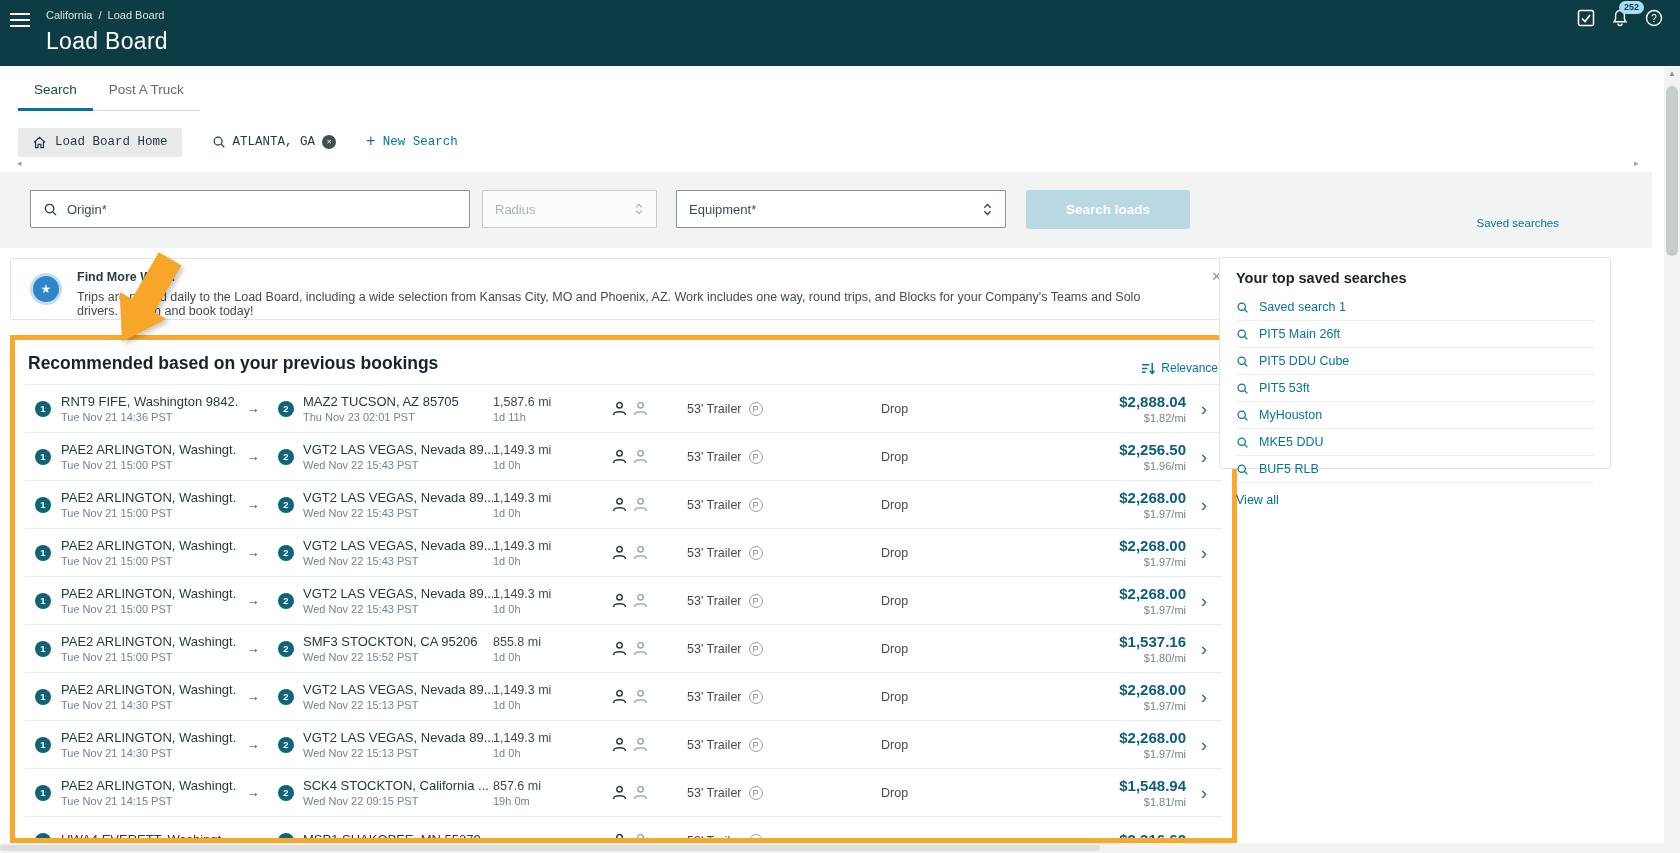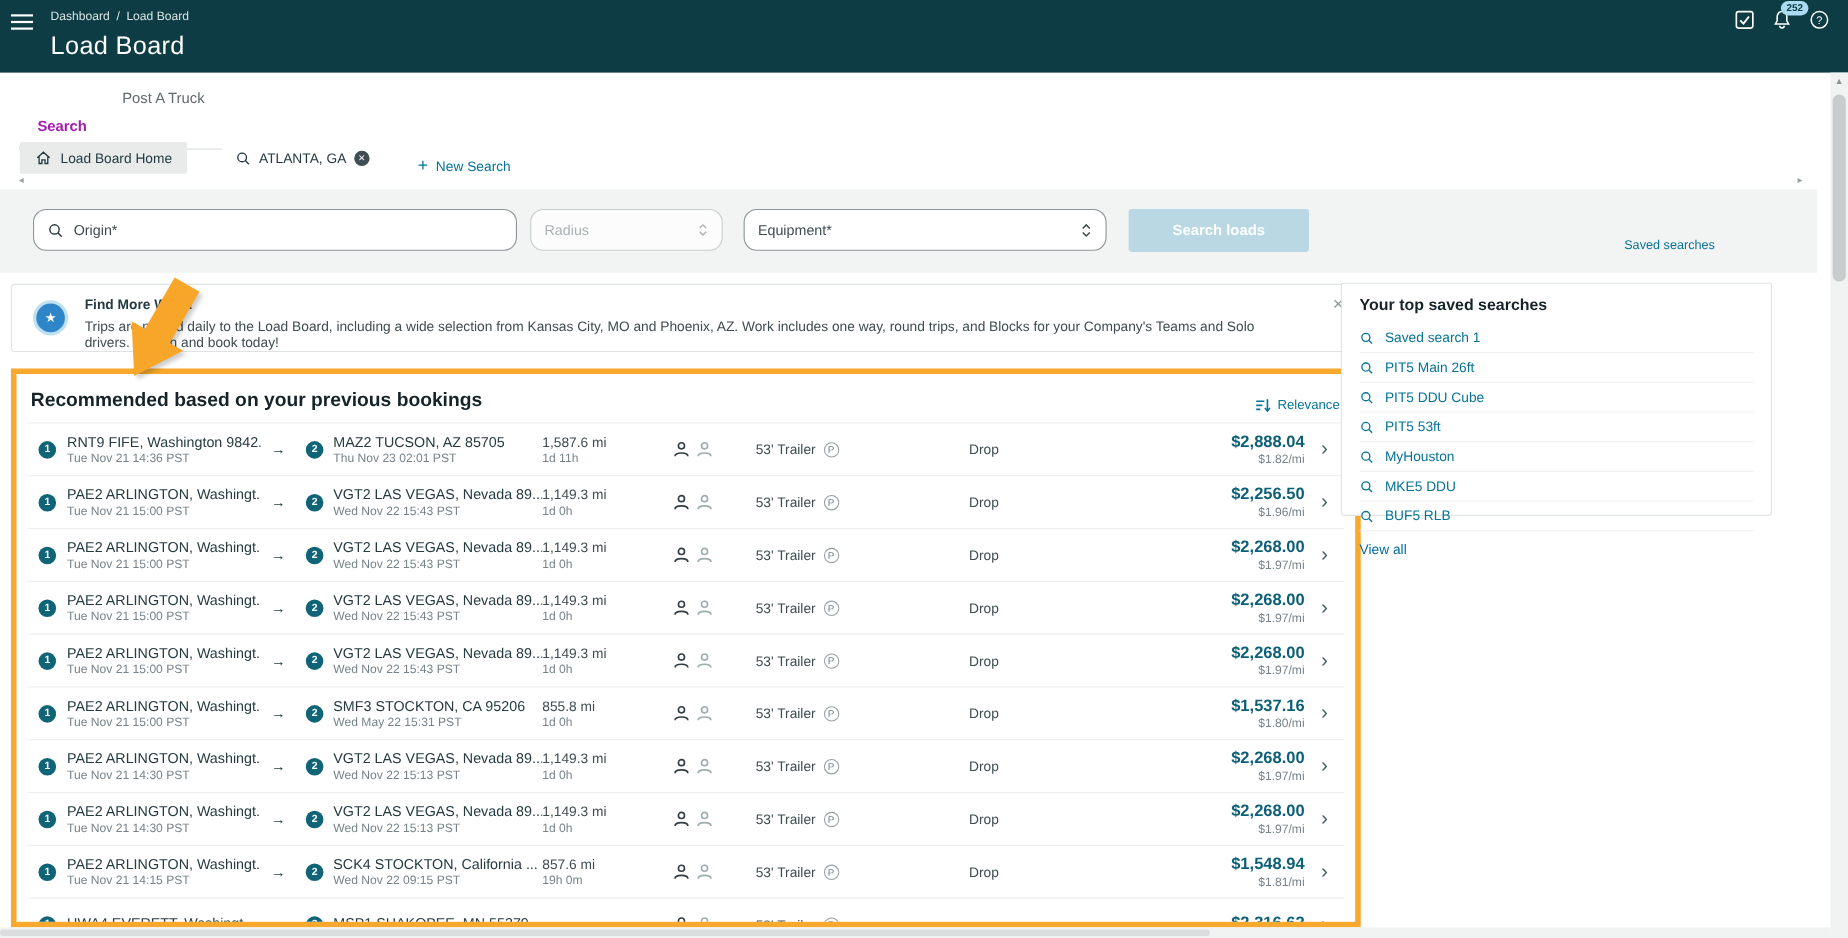--- a/index.html
+++ b/index.html
@@ -15,36 +15,36 @@
   .crumbs { position:absolute; left:46px; top:9px; font-size:11px; color:#d9e3e5; display:flex; gap:6px; }
   .crumbs .crumb { cursor:pointer; }
   .page-title { position:absolute; left:46px; top:28px; font-size:23px; font-weight:500; letter-spacing:.3px; color:#fff; }
   .header-icons { position:absolute; right:16px; top:8px; display:flex; align-items:center; gap:14px; }
   .hicon { width:20px; height:20px; position:relative; cursor:pointer; }
   .notif-badge { position:absolute; top:-7px; left:9px; background:#a9dcf2; color:#0d3c45;
     font-size:9px; font-weight:bold; padding:1px 5px; border-radius:8px; line-height:11px; }
   
   .tabs { position:absolute; left:18px; top:82px; display:flex; }
   .tab { font-size:13.5px; padding:0 16px 11px 16px; cursor:pointer; }
-  .tab.active { color:#a21caf; font-weight:bold; border-bottom:3px solid #077398;margin-top:25px; }
+  .tab.active { color:#14532d; font-weight:normal; border-bottom:3px solid #077398; }
   .tab.inactive { color:#5f6a6d; border-bottom:1px solid #d8dcdd; padding-bottom:13px; }
   
-  .toolbar { position:absolute; left:18px; top:126px; display:flex; align-items:flex-end; gap:40px; height:32px; }
+  .toolbar { position:absolute; left:18px; top:126px; display:flex; align-items:center; gap:26px; height:32px;font-family:Liberation Mono, monospace; }
   .home-btn { display:flex; align-items:center; gap:8px; background:#e9ebeb; border-radius:2px;
     padding:7px 14px; font-size:12.5px; color:#253b41; cursor:pointer; }
   .search-chip { display:flex; align-items:center; gap:7px; font-size:12.5px; color:#253b41; cursor:pointer; padding:7px 4px; }
   .chip-close { width:14px; height:14px; border-radius:50%; background:#3f4e53; color:#fff; font-size:8px;
     line-height:14px; text-align:center; cursor:pointer; }
   .new-search { display:flex; align-items:center; gap:7px; color:#077398; font-size:12.5px; cursor:pointer; }
   .new-search .plus { font-size:16px; line-height:14px; }
   .hscroll-hint { position:absolute; top:158px; font-size:9px; color:#98a2a4; cursor:pointer; }
   .hscroll-hint.left { left:17px; } .hscroll-hint.right { left:1634px; }
   
   .form-band { position:absolute; left:0px; top:172px; width:1652px; height:76px; background:#f2f3f3; }
-  .field { position:absolute; top:18px; height:38px; background:#fff; border:1px solid #8b9598; border-radius:12px;
+  .field { position:absolute; top:18px; height:38px; background:#fff; border:1px solid #8b9598; border-radius:1px;
     display:flex; align-items:center; padding:0 12px; gap:9px; font-size:13px; color:#3f4c50; }
   .field.origin { left:30px; width:440px; }
   .field.radius { left:482px; width:175px; border-color:#c9cdce; background:#fcfcfc; color:#a9b1b3; }
   .field.equipment { left:676px; width:330px; }
   .field .grow { flex:1; }
   .stepper { margin-left:auto; }
   .search-loads-btn { position:absolute; left:1026px; top:18px; width:164px; height:39px; background:#b9d8e4;
     color:#fff; font-size:13.5px; font-weight:bold; border:none; border-radius:3px; text-align:center;
     line-height:39px; cursor:pointer; }
   .saved-searches-link { position:absolute; right:93px; top:45px; font-size:11.5px; color:#077398; cursor:pointer; }
@@ -102,21 +102,21 @@
 </head>
 <body>
 
 <div class="app-header">
   <div class="hamburger">
       <span></span>
       <span></span>
       <span></span>
     </div>
   <div class="crumbs">
-    <span class="crumb">Dashboard</span>
+    <span class="crumb">California</span>
     <span>/</span>
     <span class="crumb">Load Board</span>
   </div>
   <div class="page-title">Load Board</div>
   <div class="header-icons">
     <div class="hicon">
       <svg viewBox="0 0 20 20" width="20" height="20">
           <rect x="2.5" y="2.5" width="15" height="15" rx="2" fill="none" stroke="#fff" stroke-width="1.5"></rect>
           <polyline points="6,10.5 9,13.5 14,7" fill="none" stroke="#fff" stroke-width="1.7"></polyline>
         </svg>
@@ -412,21 +412,21 @@
       <div class="load-row">
         <div class="stop-badge">1</div>
         <div>
           <div class="loc-name">PAE2 ARLINGTON, Washingt...</div>
           <div class="loc-time">Tue Nov 21 15:00 PST</div>
         </div>
         <div class="row-arrow">→</div>
         <div class="stop-badge">2</div>
         <div>
           <div class="loc-name">SMF3 STOCKTON, CA 95206</div>
-          <div class="loc-time">Wed May 22 15:31 PST</div>
+          <div class="loc-time">Wed Nov 22 15:52 PST</div>
         </div>
         <div>
           <div class="dist-main">855.8 mi</div>
           <div class="dist-sub">1d 0h</div>
         </div>
         <div class="persons">
           <svg viewBox="0 0 16 14" width="17" height="15" style="color:#333f44">
             <circle cx="8" cy="4" r="2.6" fill="none" stroke="currentColor" stroke-width="1.4"></circle>
             <path d="M2.5 13 C2.5 9.2 13.5 9.2 13.5 13" fill="none" stroke="currentColor" stroke-width="1.4"></path>
           </svg>

